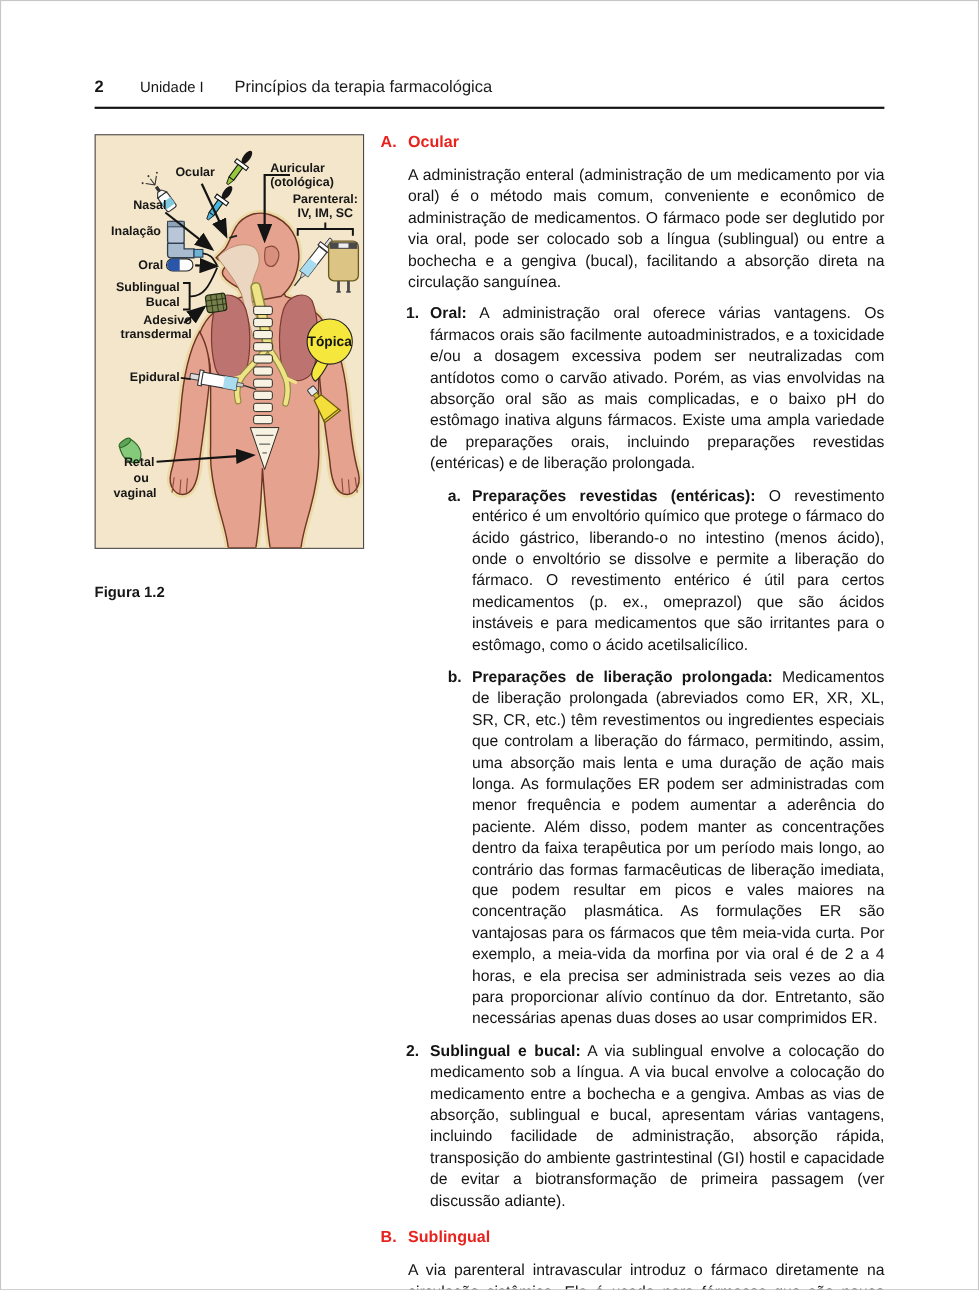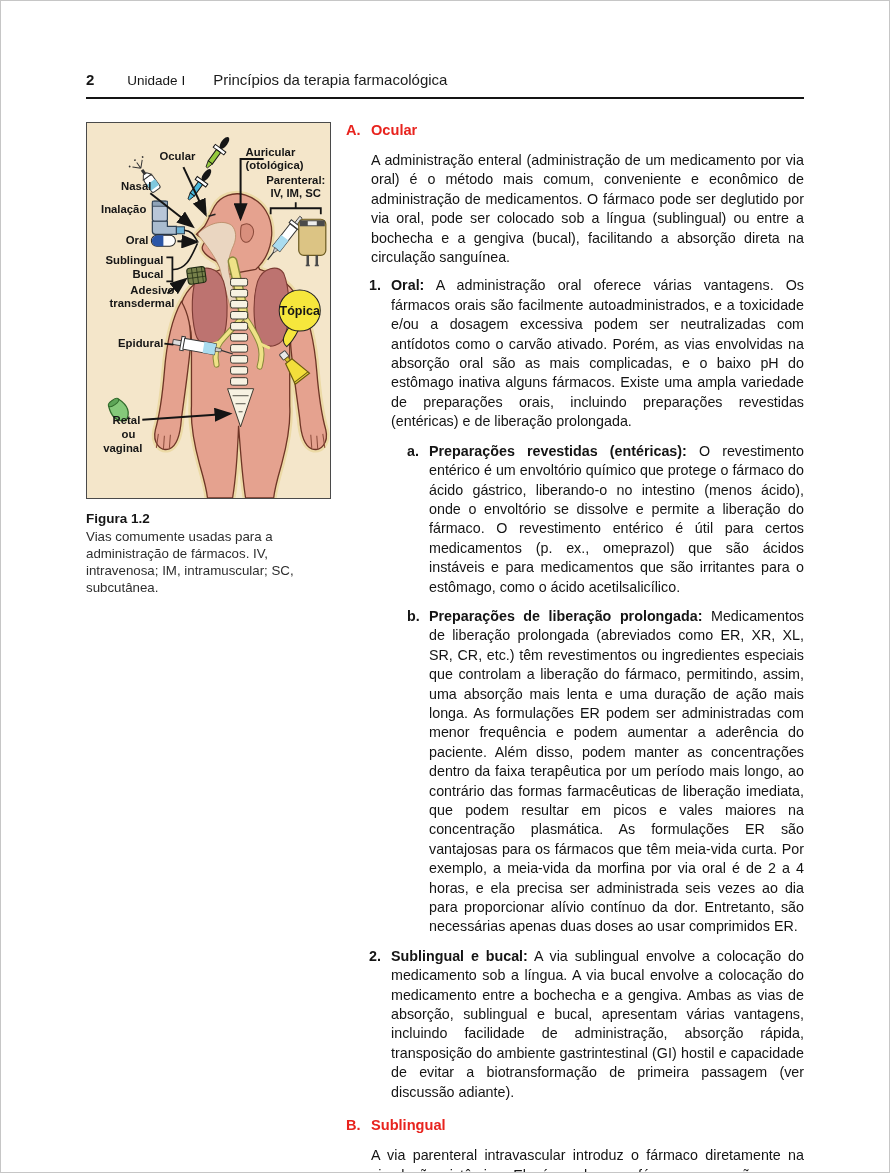--- a/index.html
+++ b/index.html
@@ -21,21 +21,21 @@
   .unit-title{font-size:15px;margin-left:28px;color:#1c1c1c}
 
   
   .columns{display:flex;gap:15px;margin-top:23px}
   .col-left{width:245px;flex:none}
   .col-right{flex:1;min-width:0}
 
   .figure-box{width:245px;height:377px;border:1.5px solid #4a4a4a;background:var(--figure-bg)}
   .figure-box svg{display:block;width:100%;height:100%}
 
-  .caption{margin-top:12px;width:224px}
+  .caption{margin-top:32px;width:224px}
   .cap-title{font-size:13.5px;font-weight:bold;margin-bottom:2px}
   .cap-text{font-size:13.3px;line-height:17px;color:#2e2e2e}
 
   
   .sec-head{display:flex;font-size:14.6px;font-weight:bold;color:var(--accent-red);margin-bottom:13px}
   .sec-head.second{margin-top:15px}
   .sec-label{width:25px;flex:none}
   .body-text{font-size:14.3px;line-height:19.4px;text-align:justify;color:#141414;hyphens:auto;-webkit-hyphens:auto}
   .intro{margin-left:25px;margin-bottom:9px}
   .item{display:flex;margin-left:23px;margin-bottom:10px}
@@ -252,21 +252,20 @@
               <text class="figlabel" x="76" y="223" text-anchor="end">Epidural</text>
               <text class="figlabel" x="53" y="300" text-anchor="end">Retal</text>
               <text class="figlabel" x="48" y="314" text-anchor="end">ou</text>
               <text class="figlabel" x="55" y="328" text-anchor="end">vaginal</text>
             </g>
           </svg>
         </div>
 
         <div class="caption">
           <div class="cap-title">Figura 1.2</div>
-          <div class="cap-text">Vias comumente usadas para a administração de fármacos. IV, intravenosa; IM, intramuscular; SC, subcutânea.</div>
         </div>
       </div>
 
       <div class="col-right">
 
         <div class="sec-head">
           <span class="sec-label">A.</span>
           <span class="sec-title">Ocular</span>
         </div>
 

